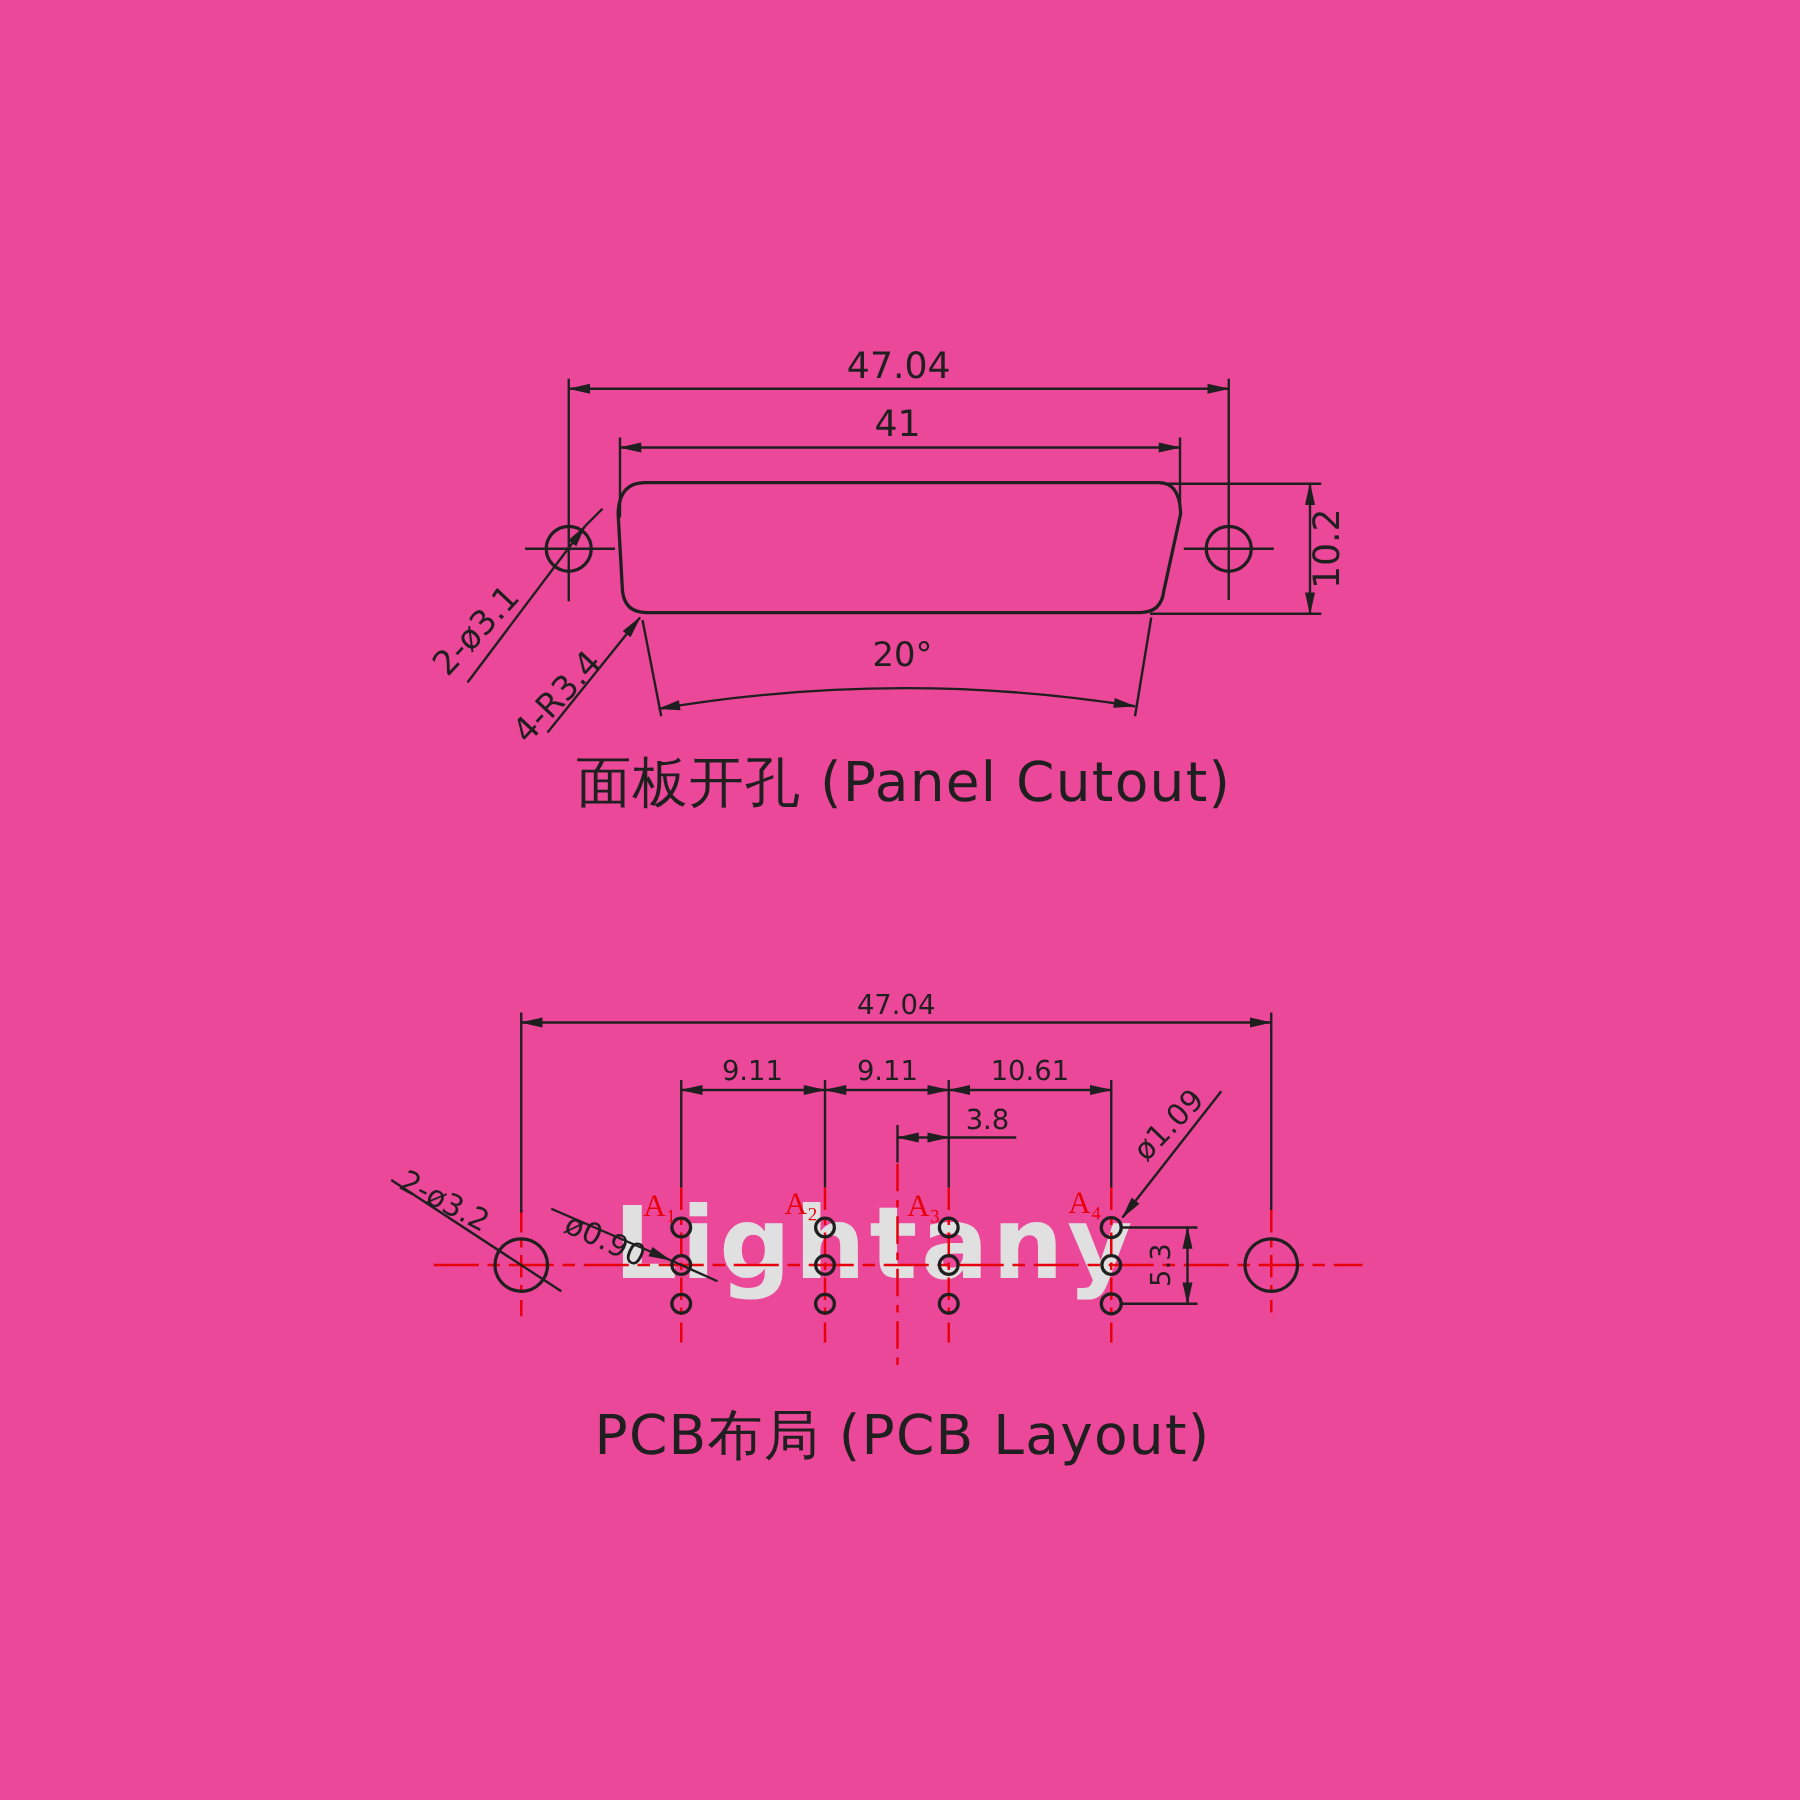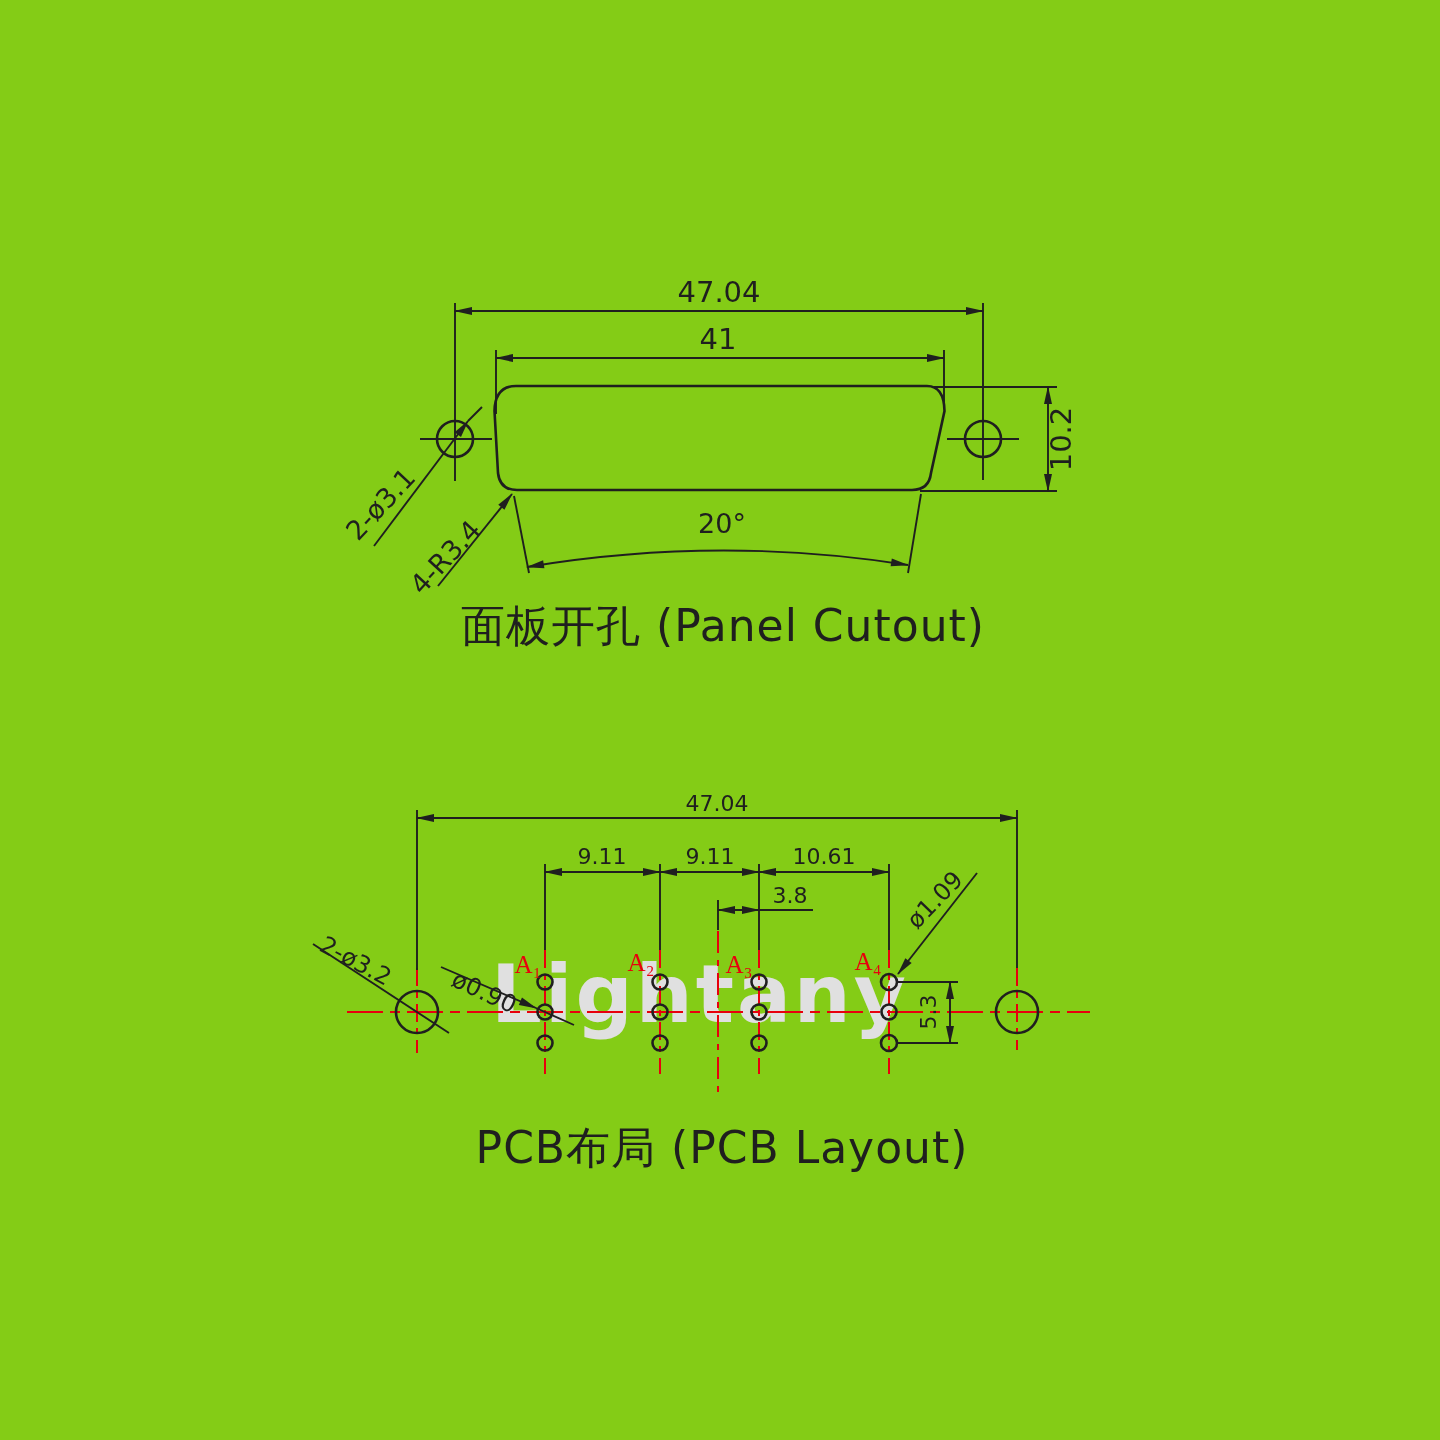--- a/index.html
+++ b/index.html
@@ -1,16 +1,16 @@
 <!DOCTYPE html>
 <html><head>
 <meta charset="utf-8">
 <style>
   html,body{margin:0;padding:0;background:#ffffff;}
-  .stage{position:relative;width:1440px;height:1440px;background:#84cc16;overflow:hidden;
+  .stage{position:relative;width:1440px;height:1440px;background:#ec4899;overflow:hidden;
          font-family:"DejaVu Sans","Liberation Sans",sans-serif;}
   svg{display:block}
   
   .blk{stroke:#1f1f1f;fill:none;stroke-width:2.6;stroke-linecap:round;}
   .thin{stroke:#1f1f1f;fill:none;stroke-width:1.9;stroke-linecap:butt;}
   .red{stroke:#e8000d;fill:none;stroke-width:2;stroke-linecap:butt;}
   .cl-h{stroke-dasharray:36 7 10 7;}
   .cl-v{stroke-dasharray:18 6 6 6;}
   .cl-axis{stroke-dasharray:22 7 6 7;}
   

